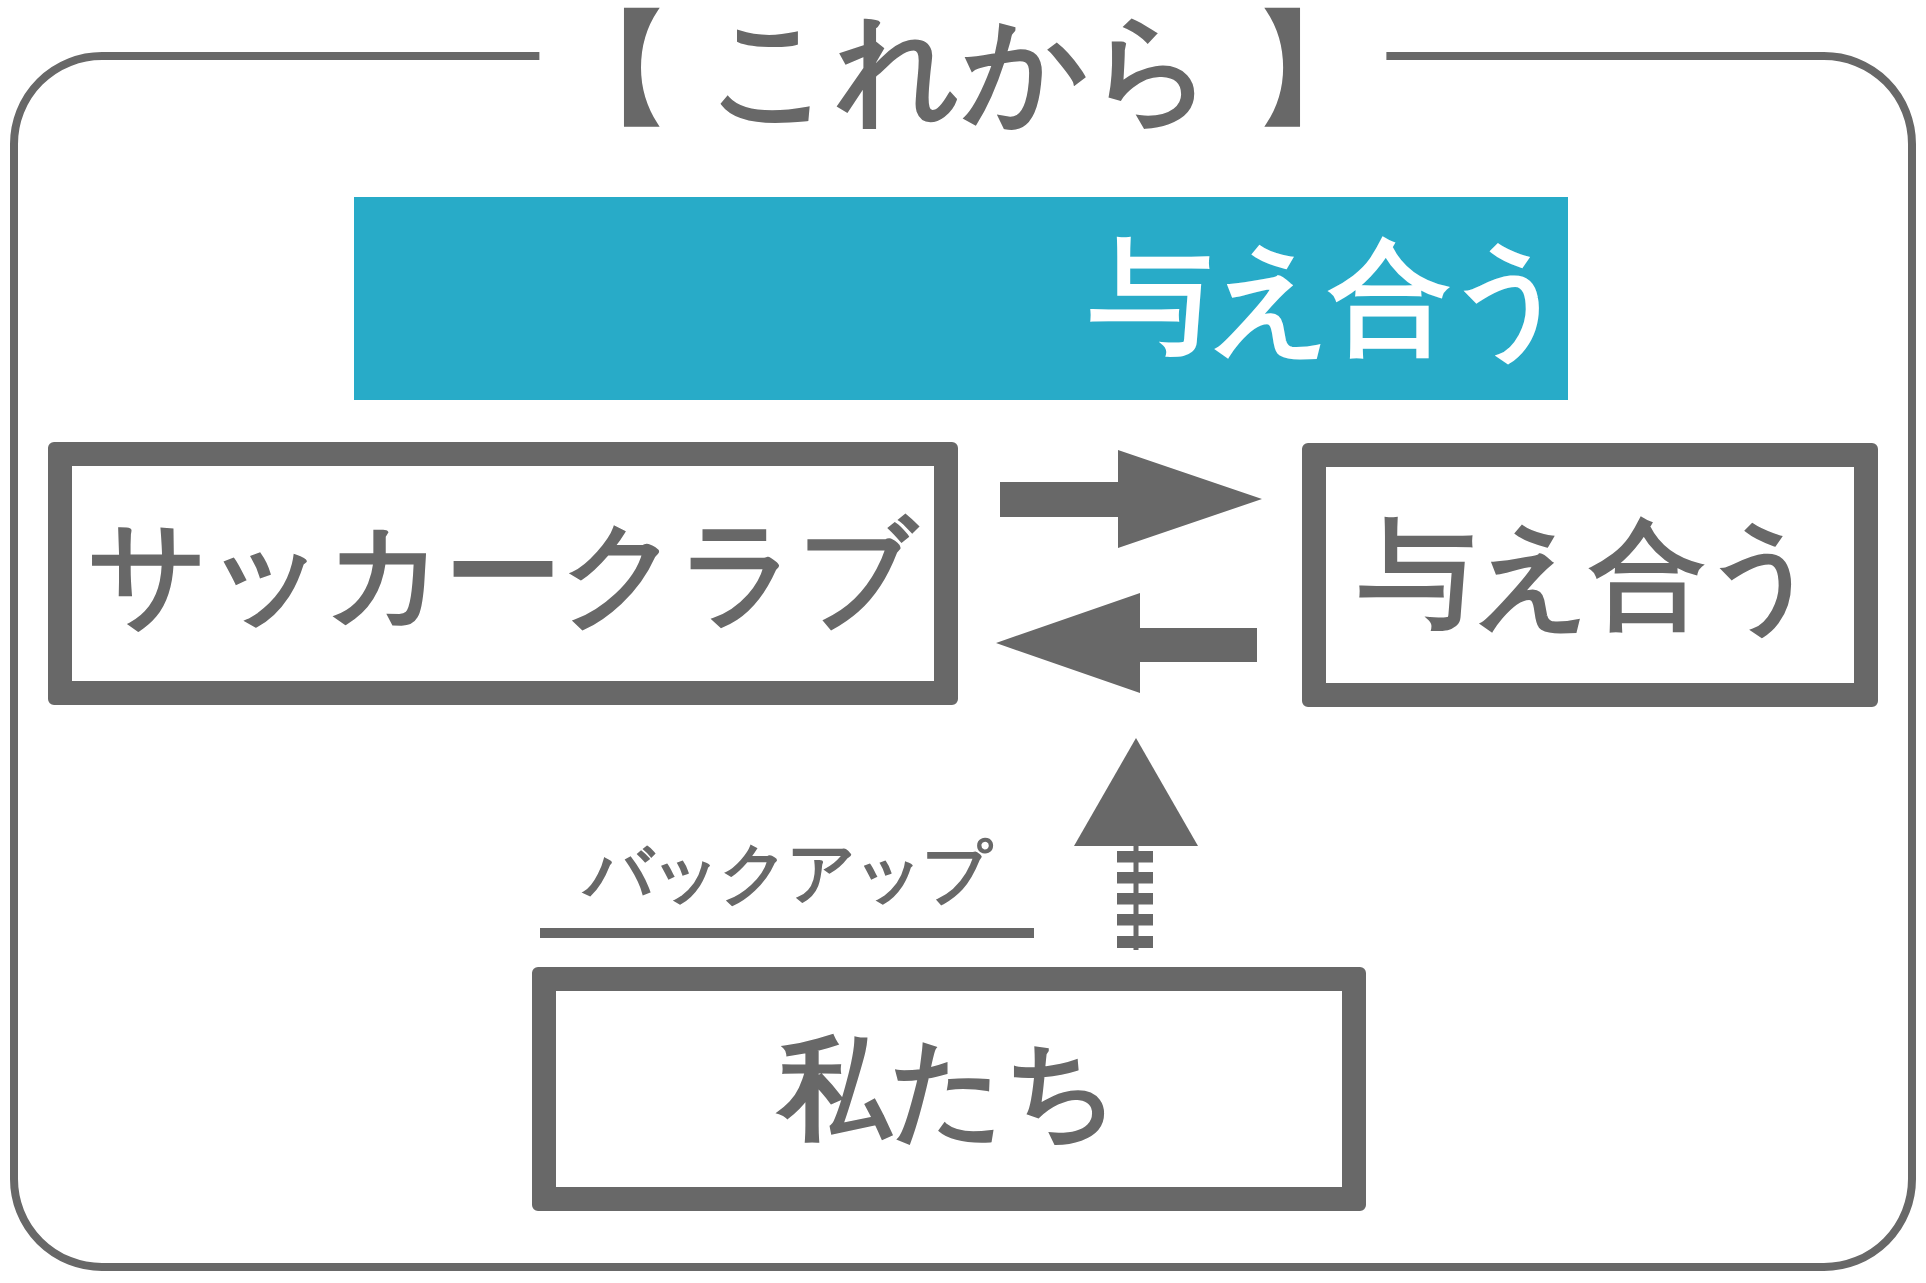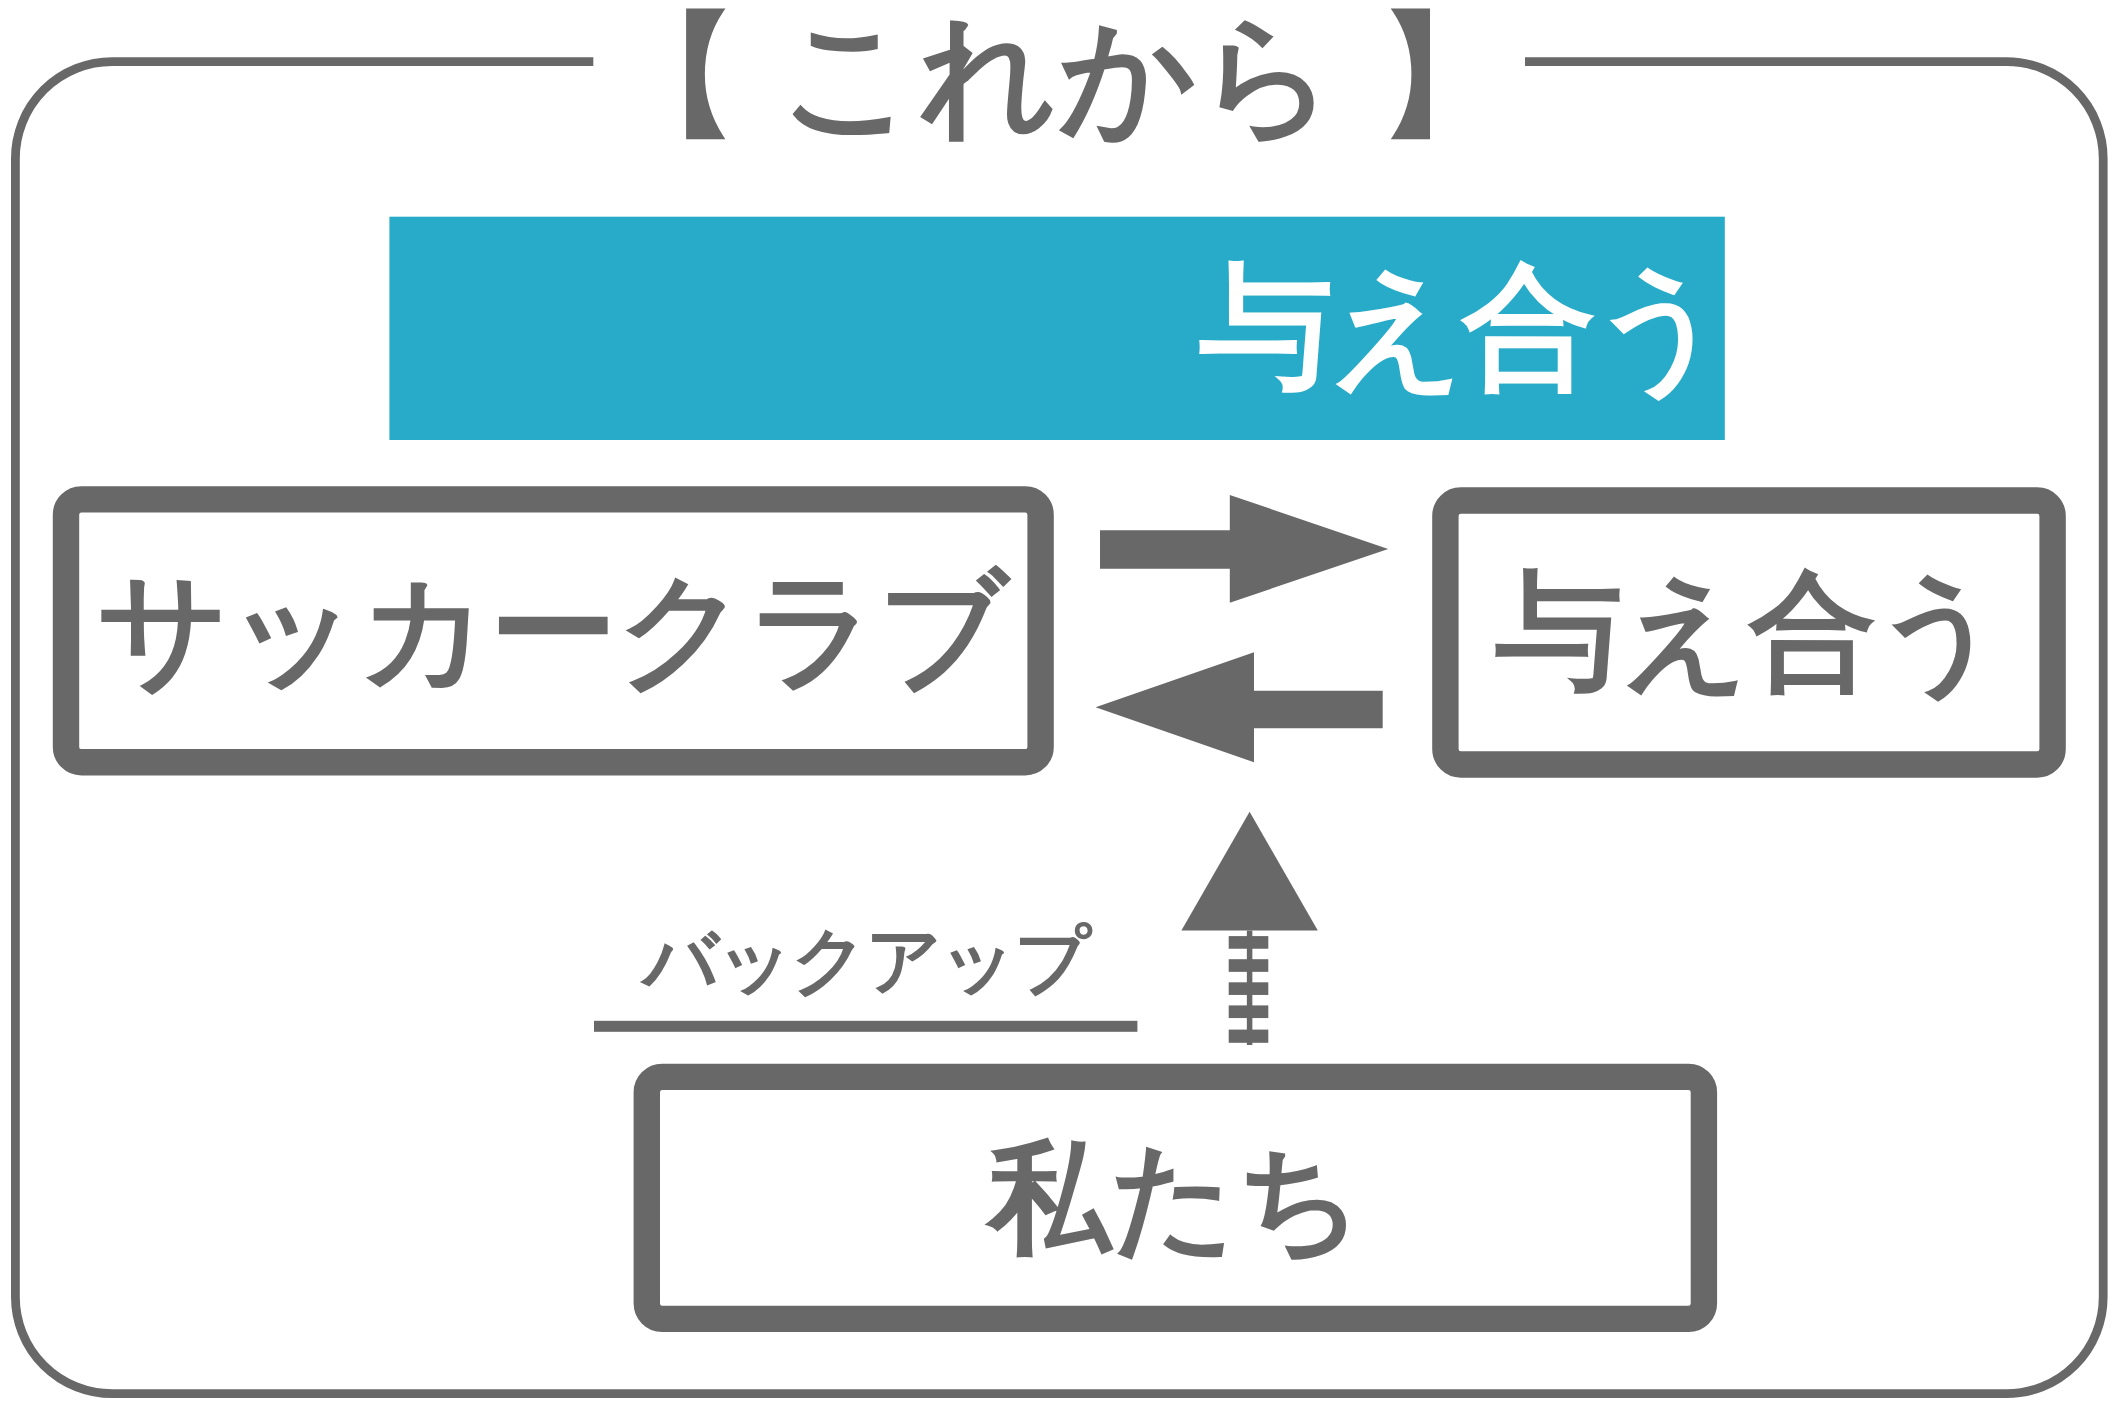--- a/index.html
+++ b/index.html
@@ -51,29 +51,29 @@
   }
   .banner .banner-text {
     color: var(--white);
     font-size: 122px;
     letter-spacing: -4px;
   }
   .node {
     position: absolute;
     background: var(--white);
     border: 24px solid var(--gray);
-    border-radius: 26px;
+    border-radius: 6px;
     display: flex; align-items: center; justify-content: center;
     z-index: 2;
     font-size: 116px;
     white-space: nowrap;
   }
   .node-soccer { left: 48px;   top: 442px; width: 910px; height: 263px; }
   .node-town   { left: 1302px; top: 443px; width: 576px; height: 264px; letter-spacing: -2px; }
-  .node-us     { left: 532px;  top: 967px; width: 985px; height: 244px; font-size: 112px; margin-left: 44px; }
+  .node-us     { left: 532px;  top: 967px; width: 834px; height: 244px; font-size: 112px; }
   .arrow-layer {
     position: absolute;
     left: 0; top: 0;
     width: 1926px; height: 1283px;
     z-index: 3;
     pointer-events: none;
   }
   .arrow-layer .shape { fill: var(--gray); }
   .backup-label {
     position: absolute;

